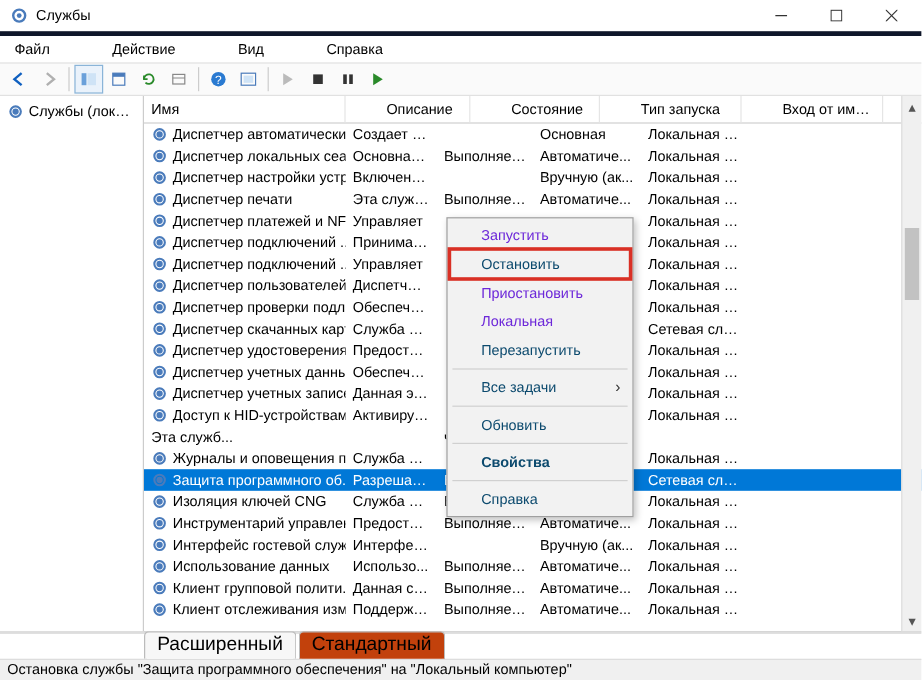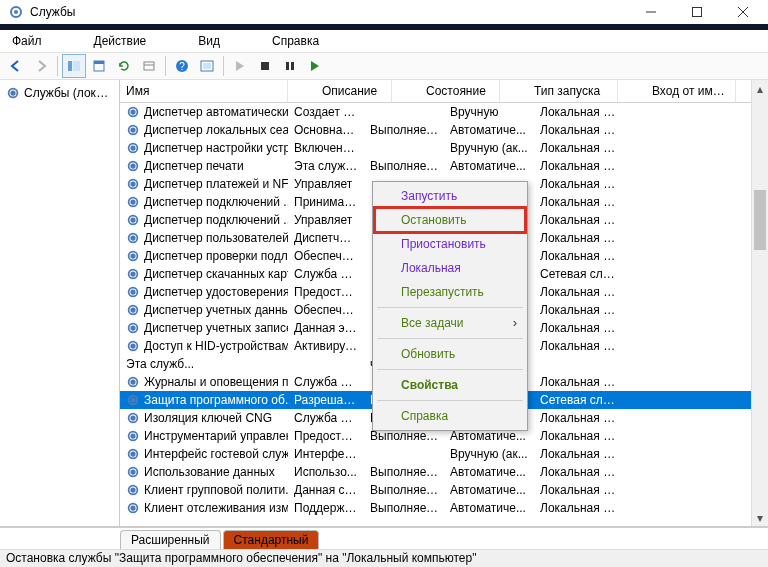--- a/index.html
+++ b/index.html
@@ -12,21 +12,21 @@
     height: 567px;
     overflow: hidden;
     color: #000;
     user-select: none;
   }
   .titlebar {
     height: 30px;
     display: flex;
     align-items: center;
     padding: 0 2px 0 8px;
-    border-bottom: 6px solid #0f172a;
+    border-bottom: 4px solid #0f172a;
   }
   .titlebar .title-icon { width:16px; height:16px; margin-right:6px; }
   .titlebar .title { flex:1; font-size:12px; }
   .win-btns { display:flex; }
   .win-btn { width:46px; height:30px; display:flex; align-items:center; justify-content:center; }
   .win-btn svg { stroke:#333; }
   .menubar { height:22px; display:flex; align-items:center; padding:0 4px;gap:36px; }
   .menubar span { padding:2px 8px; }
   .toolbar {
     height:28px; display:flex; align-items:center;
@@ -69,31 +69,31 @@
   .row.selected { background:#0078d7; color:#fff; }
   .gear-icon { width:14px; height:14px; flex-shrink:0; }
   .gear-icon circle { fill:none; stroke:#4a7bbb; stroke-width:2; }
   .gear-icon .cog { fill:#4a7bbb; }
   .ctx-menu {
     position:absolute; left:252px; top:5px; width:156px;
     background:#f2f2f2; border:1px solid #a0a0a0;
     box-shadow:2px 2px 6px rgba(0,0,0,.25);
     z-index:10; padding:2px;
   }
-  .ctx-item { padding:5px 20px 5px 26px; color:#4d7c0f; position:relative; }
+  .ctx-item { padding:5px 20px 5px 26px; color:#0c4a6e; position:relative; }
   .ctx-item.disabled { color:#6d28d9; }
   .ctx-item.sub::after {
     content:"›"; position:absolute; right:8px; top:4px; font-size:13px; color:#333;
   }
   .ctx-sep { height:1px; background:#d0d0d0; margin:3px 2px; }
   .ctx-item.highlight { outline:3px solid #d93025; outline-offset:-1px; }
   .tabs { height:22px; display:flex; align-items:flex-end; padding-left:120px; border-top:1px solid #ccc; background:#fff; }
   .tab {
     padding:2px 10px; border:1px solid #bbb; border-bottom:none;
-    border-radius:4px 4px 0 0; margin-right:2px; background:#f7f7f7; font-size:12px;text-align:right;
+    border-radius:4px 4px 0 0; margin-right:2px; background:#f7f7f7; font-size:16px;text-align:right;
   }
   .tab.active { background:#c2410c; }
   .statusbar { height:18px; padding:1px 6px; font-size:12px; background:#f0f0f0; border-top:1px solid #ddd; }
   .vscroll {
     position:absolute; right:0; top:0; bottom:0; width:17px;
     background:#f0f0f0; border-left:1px solid #ddd;
   }
   .vscroll .arrow { height:17px; display:flex; align-items:center; justify-content:center; color:#555; }
   .vscroll .thumb { position:absolute; left:2px; right:2px; top:110px; height:60px; background:#c2c2c2; }
 </style>
@@ -230,21 +230,21 @@
       <div class="row">
           <div class="name-cell">
             <svg class="gear-icon" viewBox="0 0 16 16">
               <circle cx="8" cy="8" r="5"></circle>
               <circle class="cog" cx="8" cy="8" r="2"></circle>
             </svg>
             <span>Диспетчер автоматических...</span>
           </div>
           <div>Создает п...</div>
           <div></div>
-          <div>Вручную</div>
+          <div>Основная</div>
           <div>Локальная сис...</div>
         </div>
         <div class="row">
           <div class="name-cell">
             <svg class="gear-icon" viewBox="0 0 16 16">
               <circle cx="8" cy="8" r="5"></circle>
               <circle class="cog" cx="8" cy="8" r="2"></circle>
             </svg>
             <span>Диспетчер локальных сеа...</span>
           </div>

